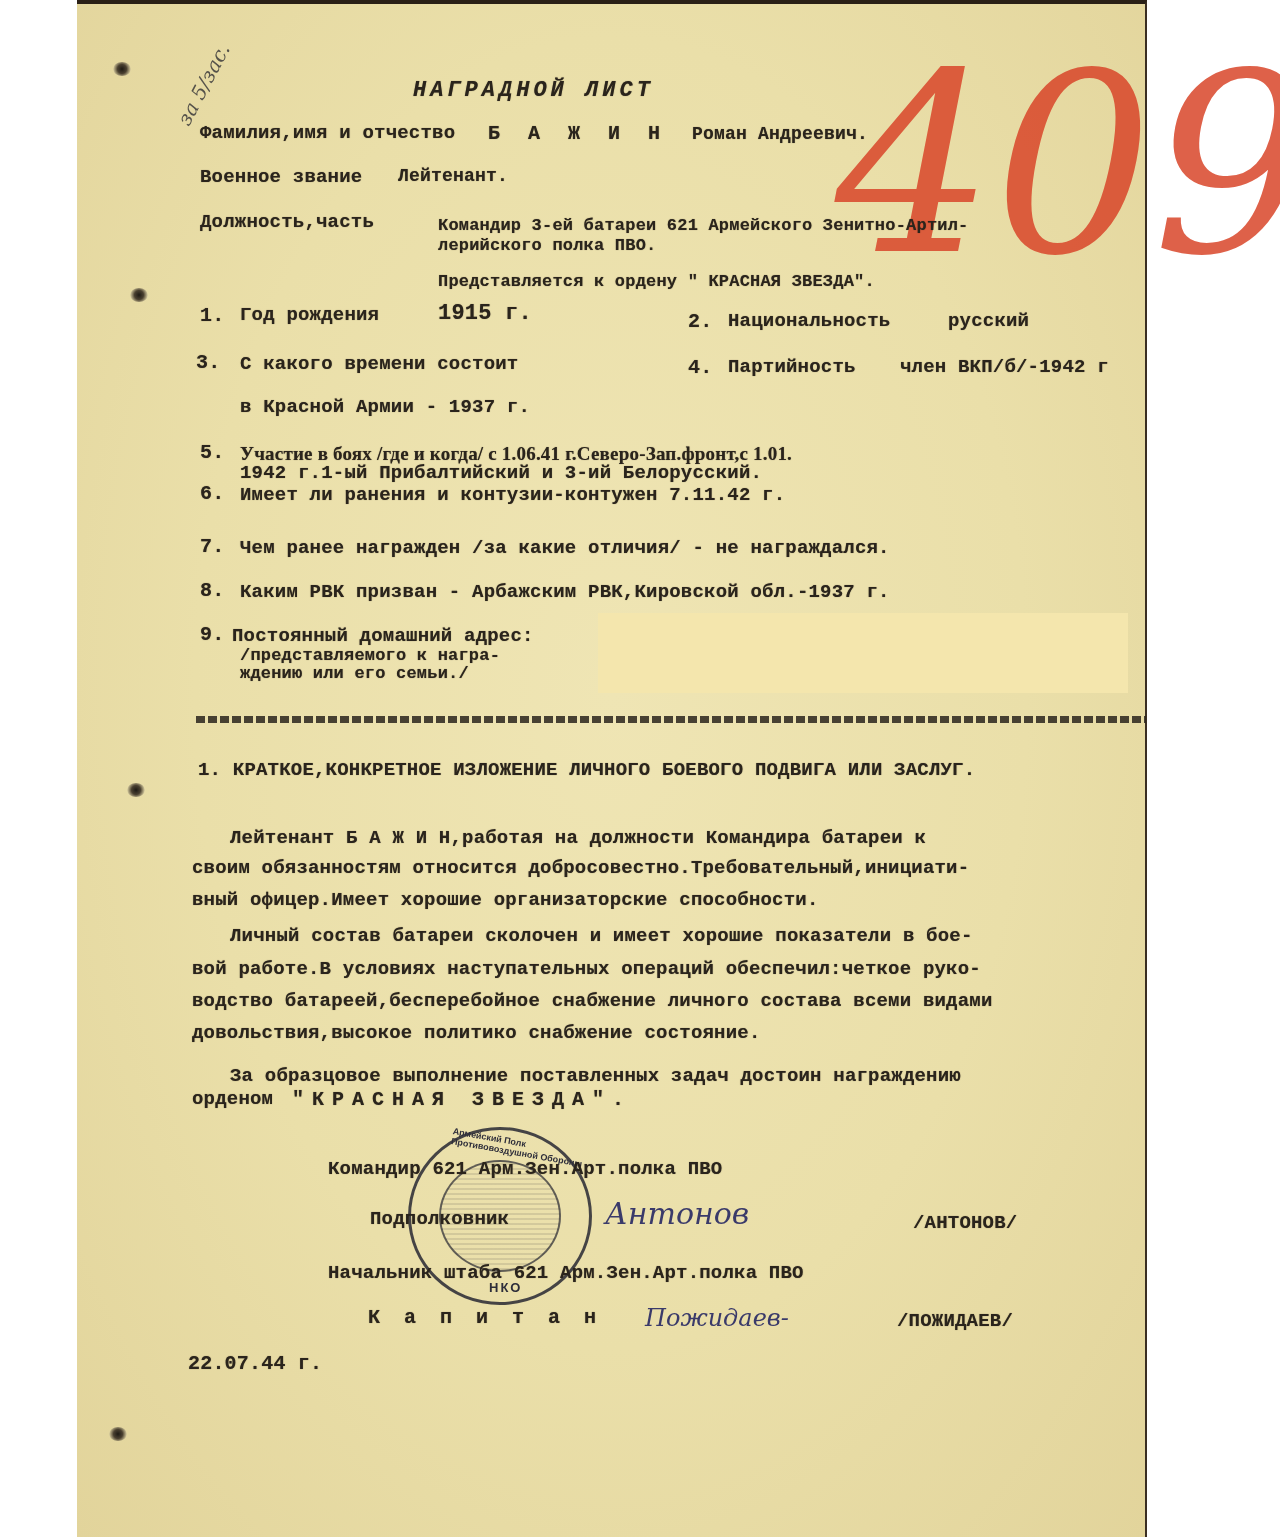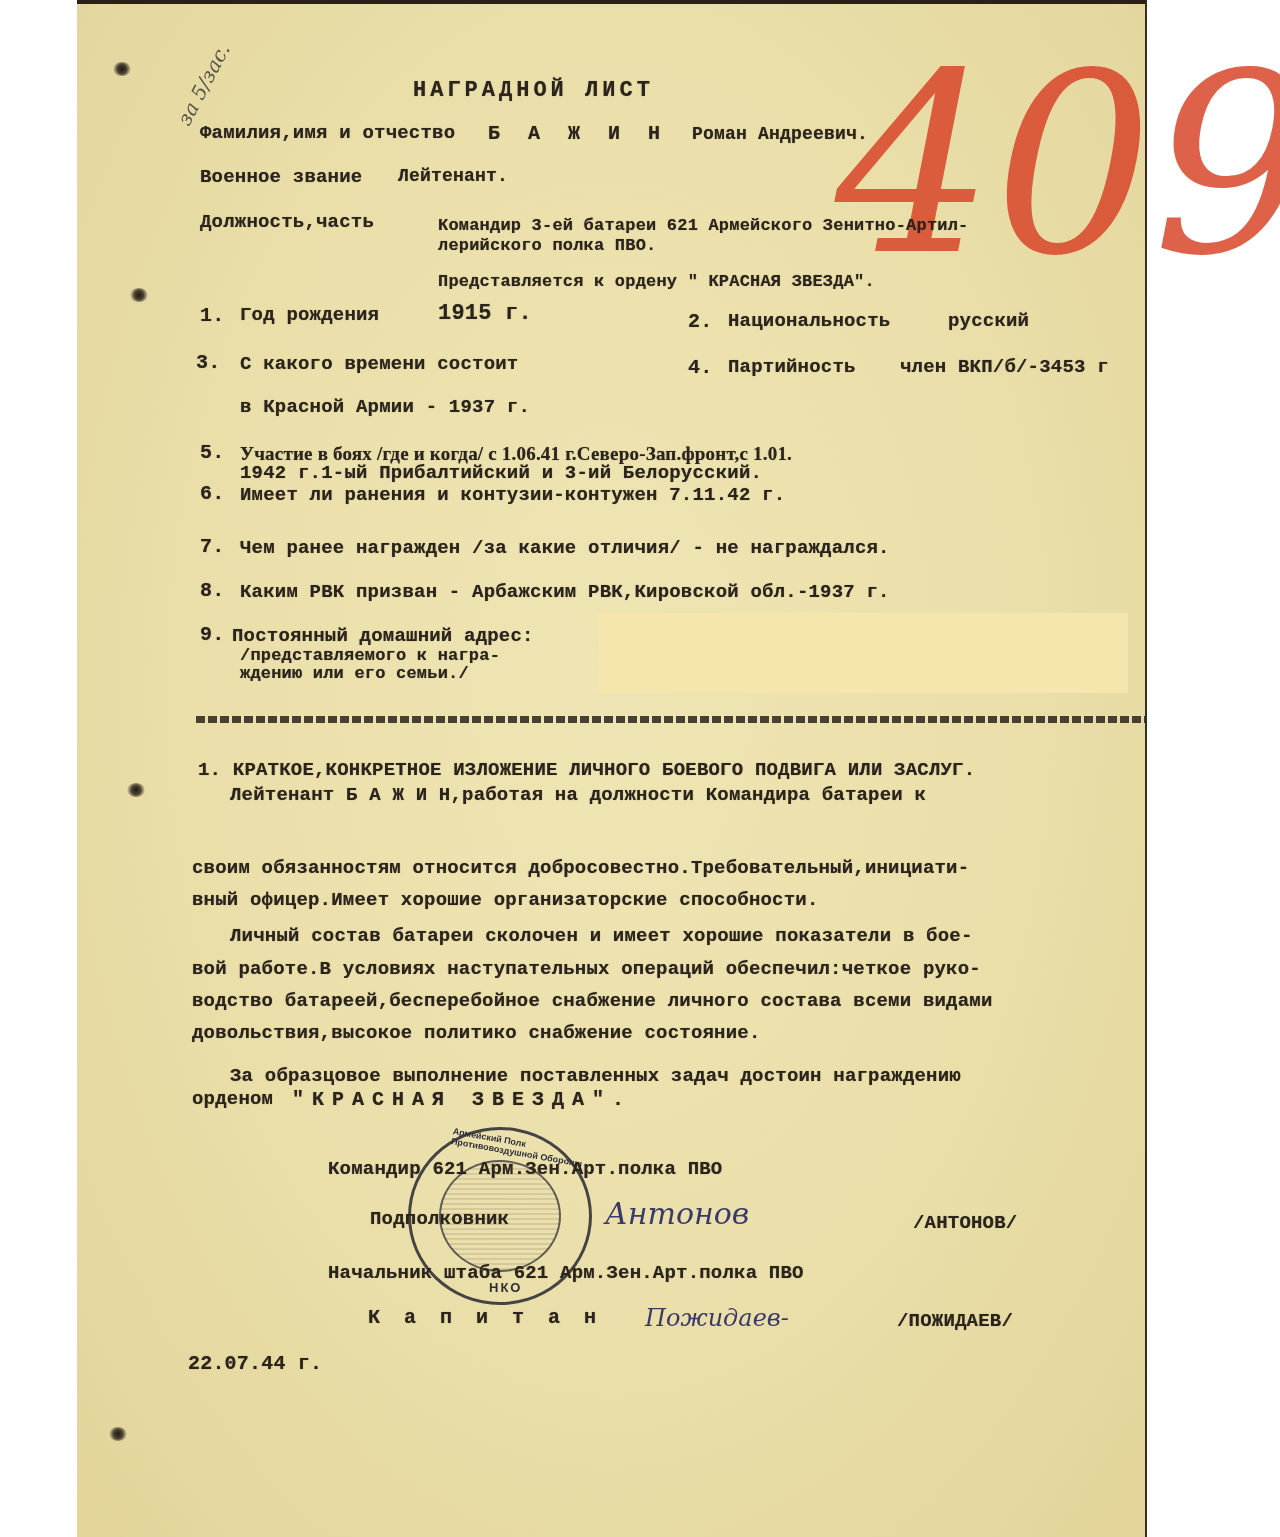--- a/index.html
+++ b/index.html
@@ -78,21 +78,21 @@
 
 <div class="hole" style="left:113px;top:62px;"></div>
 <div class="hole" style="left:130px;top:288px;"></div>
 <div class="hole" style="left:127px;top:783px;"></div>
 <div class="hole" style="left:109px;top:1427px;"></div>
 
 <div class="hand" style="left:172px;top:22px;font-size:20px;transform:rotate(-62deg);transform-origin:left top;top:118px;color:#55524a;">за 5/зас.</div>
 
 <div class="red-num" style="left:835px;top:40px;">409</div>
 
-<div class="tw title" style="left:413px;top:78px;">НАГРАДНОЙ ЛИСТ</div>
+<div class="tw title" style="left:413px;top:78px;font-style:italic;">НАГРАДНОЙ ЛИСТ</div>
 
 <div class="tw" style="left:200px;top:122px;">Фамилия,имя и отчество</div>
 <div class="tw spaced" style="left:488px;top:122px;font-size:20px;">Б А Ж И Н</div>
 <div class="tw" style="left:692px;top:124px;font-size:18px;">Роман Андреевич.</div>
 
 <div class="tw" style="left:200px;top:166px;">Военное звание</div>
 <div class="tw" style="left:398px;top:166px;font-size:18px;">Лейтенант.</div>
 
 <div class="tw" style="left:200px;top:211px;">Должность,часть</div>
 <div class="tw" style="left:438px;top:216px;font-size:17px;">Командир 3-ей батареи 621 Армейского Зенитно-Артил-</div>
@@ -103,21 +103,21 @@
 <div class="tw" style="left:240px;top:304px;">Год рождения</div>
 <div class="tw" style="left:438px;top:301px;font-size:22px;">1915 г.</div>
 <div class="tw" style="left:688px;top:310px;font-size:20px;">2.</div>
 <div class="tw" style="left:728px;top:310px;">Национальность</div>
 <div class="tw" style="left:948px;top:310px;">русский</div>
 
 <div class="tw" style="left:196px;top:351px;font-size:20px;">3.</div>
 <div class="tw" style="left:240px;top:353px;">С какого времени состоит</div>
 <div class="tw" style="left:688px;top:356px;font-size:20px;">4.</div>
 <div class="tw" style="left:728px;top:356px;">Партийность</div>
-<div class="tw" style="left:900px;top:356px;">член ВКП/б/-3453 г</div>
+<div class="tw" style="left:900px;top:356px;">член ВКП/б/-1942 г</div>
 <div class="tw" style="left:240px;top:396px;">в Красной Армии - 1937 г.</div>
 
 <div class="tw" style="left:200px;top:441px;font-size:20px;">5.</div>
 <div class="tw" style="left:240px;top:443px;font-family:Liberation Serif, serif;">Участие в боях /где и когда/ с 1.06.41 г.Северо-Зап.фронт,с 1.01.</div>
 <div class="tw" style="left:240px;top:462px;">1942 г.1-ый Прибалтийский и 3-ий Белорусский.</div>
 
 <div class="tw" style="left:200px;top:482px;font-size:20px;">6.</div>
 <div class="tw" style="left:240px;top:484px;">Имеет ли ранения и контузии-контужен 7.11.42 г.</div>
 
 <div class="tw" style="left:200px;top:535px;font-size:20px;">7.</div>
@@ -129,21 +129,21 @@
 <div class="tw" style="left:200px;top:623px;font-size:20px;">9.</div>
 <div class="tw" style="left:232px;top:625px;">Постоянный домашний адрес:</div>
 <div class="tw" style="left:240px;top:646px;font-size:17px;">/представляемого к награ-</div>
 <div class="tw" style="left:240px;top:664px;font-size:17px;">ждению или его семьи./</div>
 <div class="redact"></div>
 
 <div class="dash-rule"></div>
 
 <div class="tw" style="left:198px;top:759px;font-size:19px;">1. КРАТКОЕ,КОНКРЕТНОЕ ИЗЛОЖЕНИЕ ЛИЧНОГО БОЕВОГО ПОДВИГА ИЛИ ЗАСЛУГ.</div>
 
-<div class="tw" style="left:230px;top:784px;">Лейтенант  Б А Ж И Н,работая на должности Командира батареи к</div>
+<div class="tw" style="left:230px;top:827px;">Лейтенант  Б А Ж И Н,работая на должности Командира батареи к</div>
 <div class="tw" style="left:192px;top:857px;">своим обязанностям относится добросовестно.Требовательный,инициати-</div>
 <div class="tw" style="left:192px;top:889px;">вный офицер.Имеет хорошие организаторские способности.</div>
 <div class="tw" style="left:230px;top:925px;">Личный состав батареи сколочен и имеет хорошие показатели в бое-</div>
 <div class="tw" style="left:192px;top:958px;">вой работе.В условиях наступательных операций обеспечил:четкое руко-</div>
 <div class="tw" style="left:192px;top:990px;">водство батареей,бесперебойное снабжение личного состава всеми видами</div>
 <div class="tw" style="left:192px;top:1022px;">довольствия,высокое политико снабжение состояние.</div>
 <div class="tw" style="left:230px;top:1059px;margin-top:6px;">За образцовое выполнение поставленных задач достоин награждению</div>
 <div class="tw" style="left:192px;top:1088px;">орденом </div>
 <div class="tw spaced" style="left:292px;top:1088px;font-size:20px;">"КРАСНАЯ ЗВЕЗДА".</div>
 

